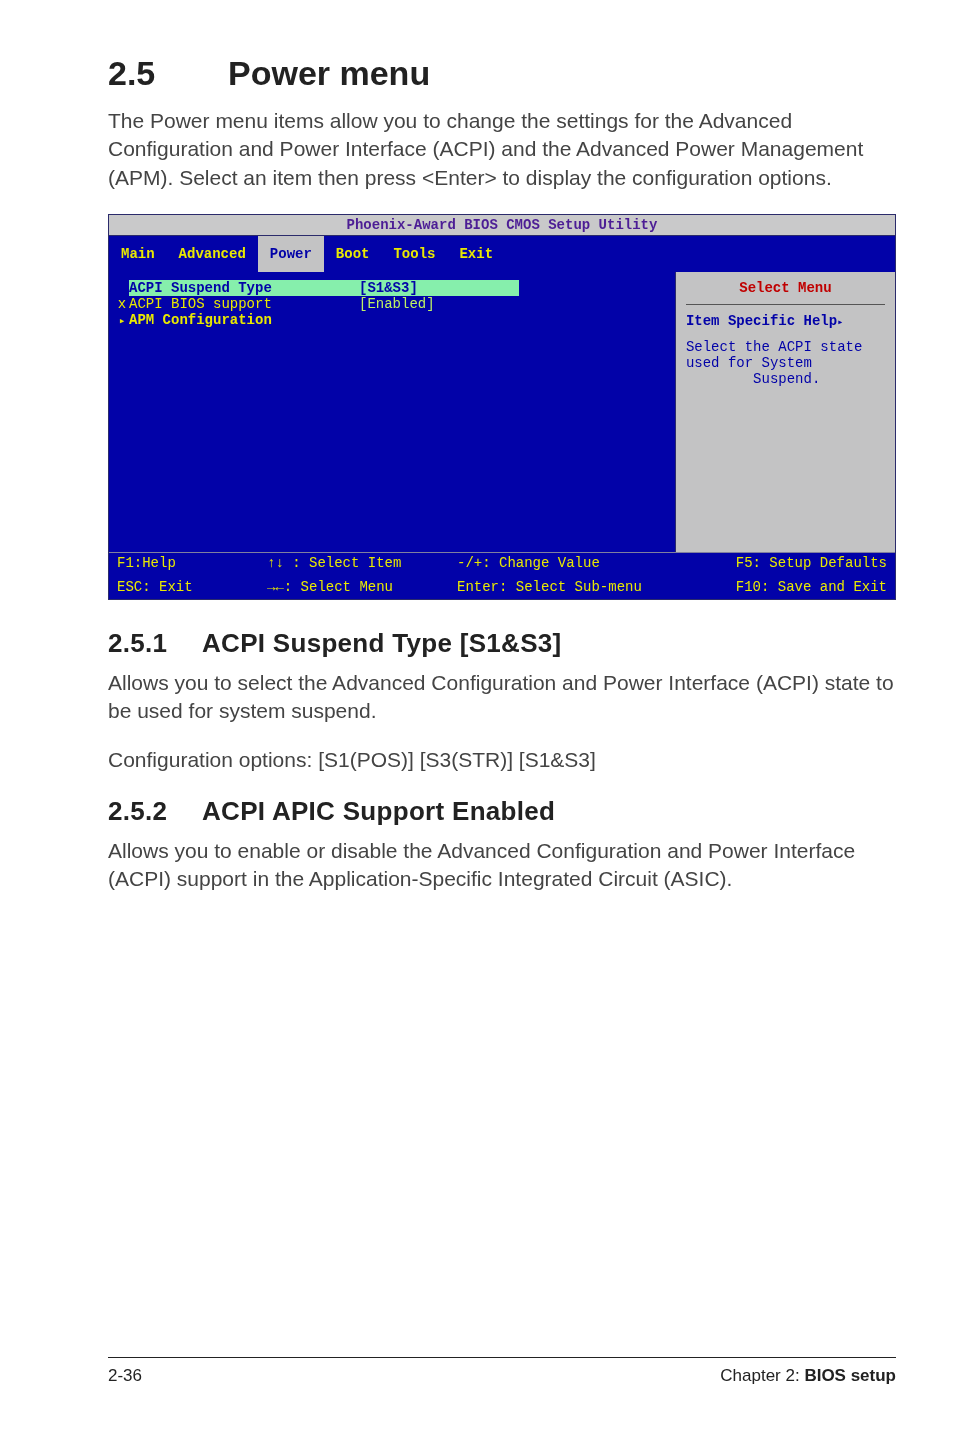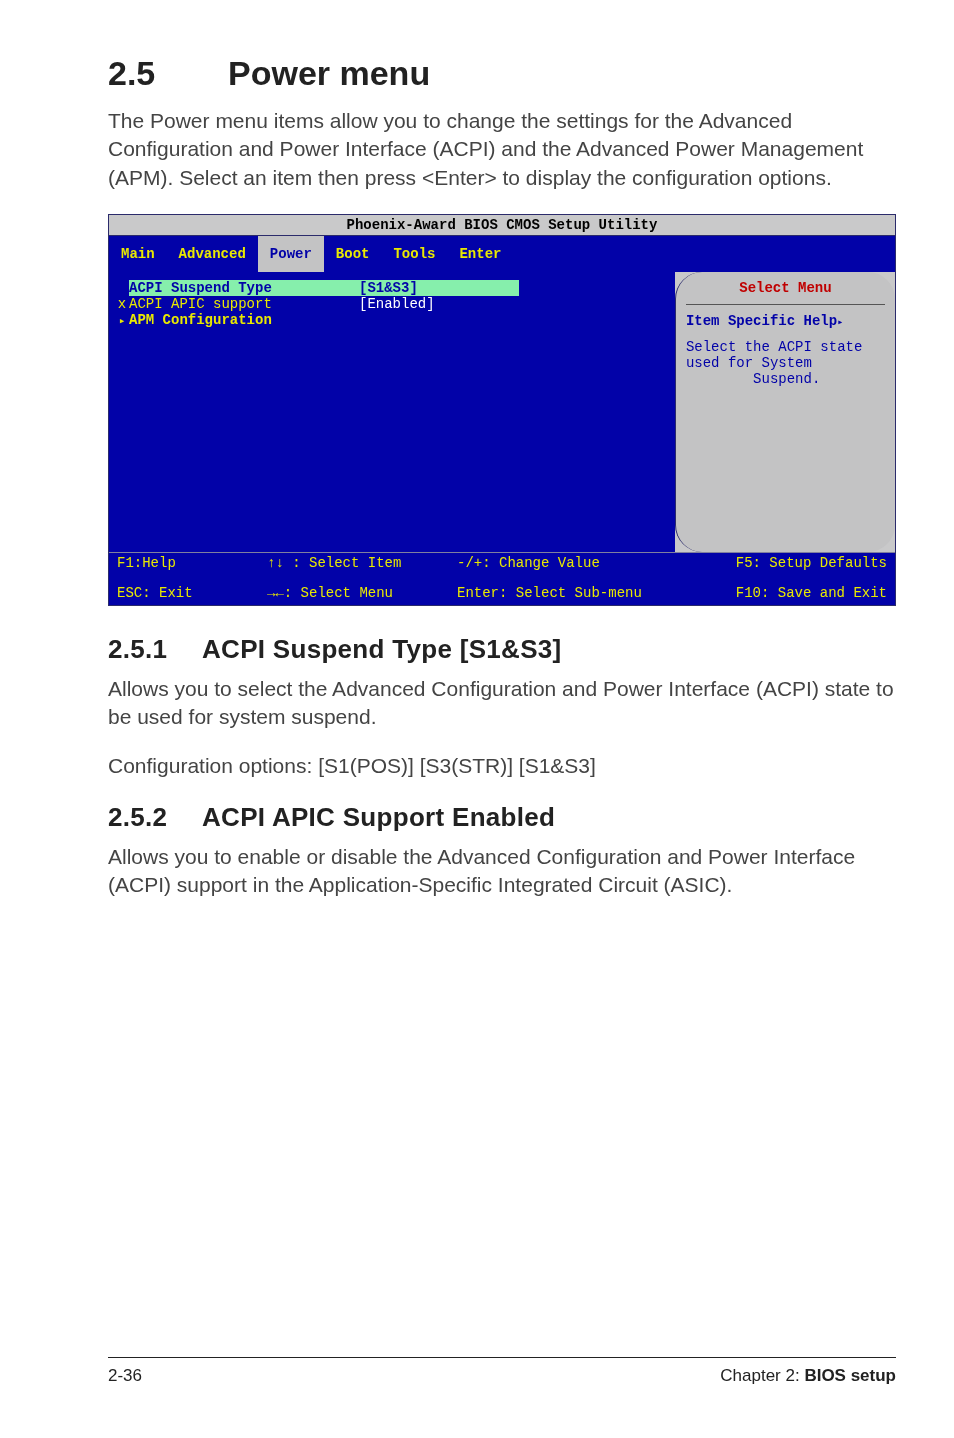--- a/index.html
+++ b/index.html
@@ -31,21 +31,21 @@
   .bios {
     width: 788px;
     border: 1px solid #2b2b6b;
     font-family: "Courier New", monospace;
     font-size: 14px;
     background: #c9c9ca;
     margin-bottom: 28px;
   }
   .bios-title {
     background: #c9c9ca;
-    color: #000000;
+    color: #4c1d95;
     text-align: center;
     font-weight: bold;
     padding: 2px 0;
     border-bottom: 1px solid #2b2b6b;
   }
   .bios-menubar {
     display: flex;
     background: #0202a8;
     color: #e9e900;
   }
@@ -66,37 +66,36 @@
     padding: 8px 0 0 6px;
     height: 280px;
   }
   .bios-right {
     flex: 0 0 28%;
     background: #c3c3c4;
     color: #0202a8;
     padding: 8px 10px;
     border-left: 1px solid #2b2b6b;
     height: 280px;
-    border-radius: 27px;
   }
   .bios-right .menu-hint { color: #c00000; text-align: center; font-weight: bold; }
   .hr-right { border: 0; border-top: 1px solid #555; margin: 8px 0; }
   .bios-row { white-space: pre; }
   .bios-highlight { background: #86efac; color: #0202a8; font-weight: bold; }
   .marker { display:inline-block; width:14px; text-align:center; }
   .triangle::before { content: "\25B8"; font-size: 11px; }
-  .bios-val { color: #ffffff; }
+  .bios-val { color: #bef264; }
   .bios-foot {
     background: #0202a8;
     color: #e9e900;
     border-top: 1px solid #80809e;
     padding: 2px 8px 4px 8px;
     display: grid;
     grid-template-columns: 150px 190px 260px 1fr;
-    row-gap: 14px;
+    row-gap: 8px;
   }
   .help-arrow::after { content: "\25B8"; font-size: 10px; }
 
   h2.sub {
     font-size: 26px;
     font-weight: 700;
     margin: 20px 0 10px 0;
     letter-spacing: .3px;
   }
   h2.sub .snum { display: inline-block; width: 94px; }
@@ -132,26 +131,26 @@
   <p class="body">The Power menu items allow you to change the settings for the Advanced Configuration and Power Interface (ACPI) and the Advanced Power Management (APM). Select an item then press &lt;Enter&gt; to display the configuration options.</p>
 
   <div class="bios">
     <div class="bios-title">Phoenix-Award BIOS CMOS Setup Utility</div>
     <div class="bios-menubar">
       <span>Main</span>
       <span>Advanced</span>
       <span class="active">Power</span>
       <span>Boot</span>
       <span>Tools</span>
-      <span>Enter</span>
+      <span>Exit</span>
     </div>
     <div class="bios-body">
       <div class="bios-left">
         <div class="bios-row"><span class="marker"> </span><span class="bios-highlight" style="display:inline-block;width:230px;">ACPI Suspend Type</span><span class="bios-highlight" style="display:inline-block;width:160px;">[S1&amp;S3]</span></div>
-        <div class="bios-row"><span class="marker">x</span><span style="display:inline-block;width:230px;">ACPI APIC support</span><span class="bios-val">[Enabled]</span></div>
+        <div class="bios-row"><span class="marker">x</span><span style="display:inline-block;width:230px;">ACPI BIOS support</span><span class="bios-val">[Enabled]</span></div>
         <div class="bios-row"><span class="marker triangle"></span><span style="font-weight:bold;">APM Configuration</span></div>
       </div>
       <div class="bios-right">
         <div class="menu-hint">Select Menu</div>
         <hr class="hr-right">
         <div><b>Item Specific Help</b><span class="help-arrow"></span></div>
         <div style="height:10px;"></div>
         <div>Select the ACPI state</div>
         <div>used for System</div>
         <div style="white-space:pre;">        Suspend.</div>

